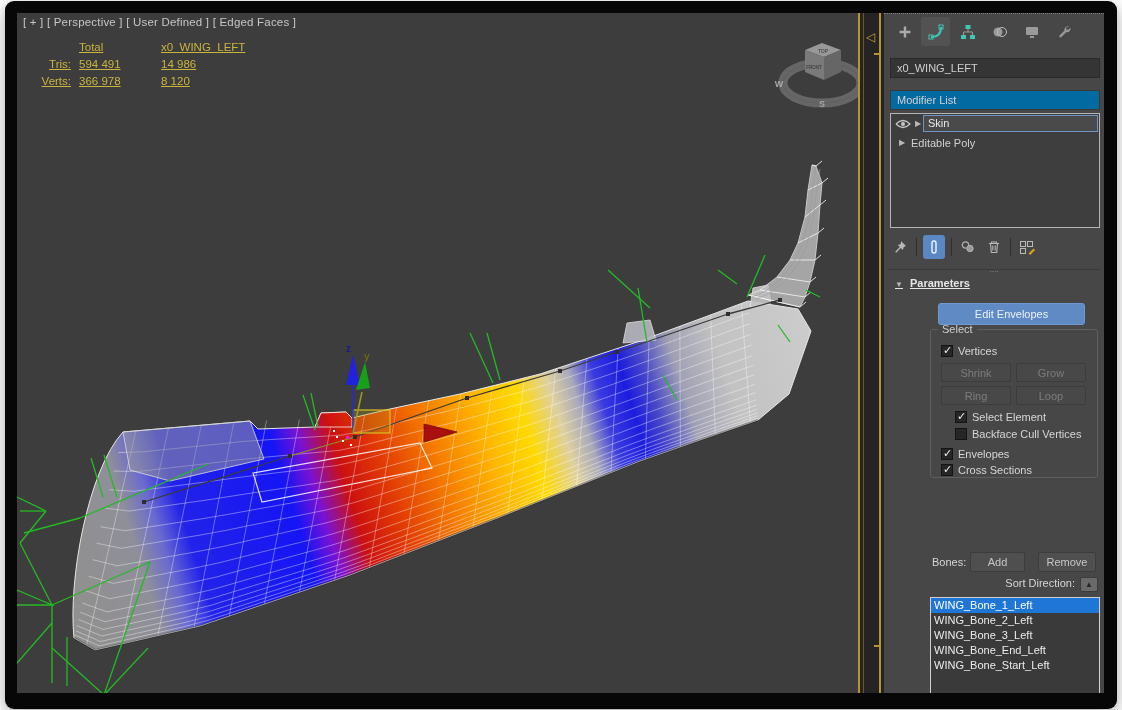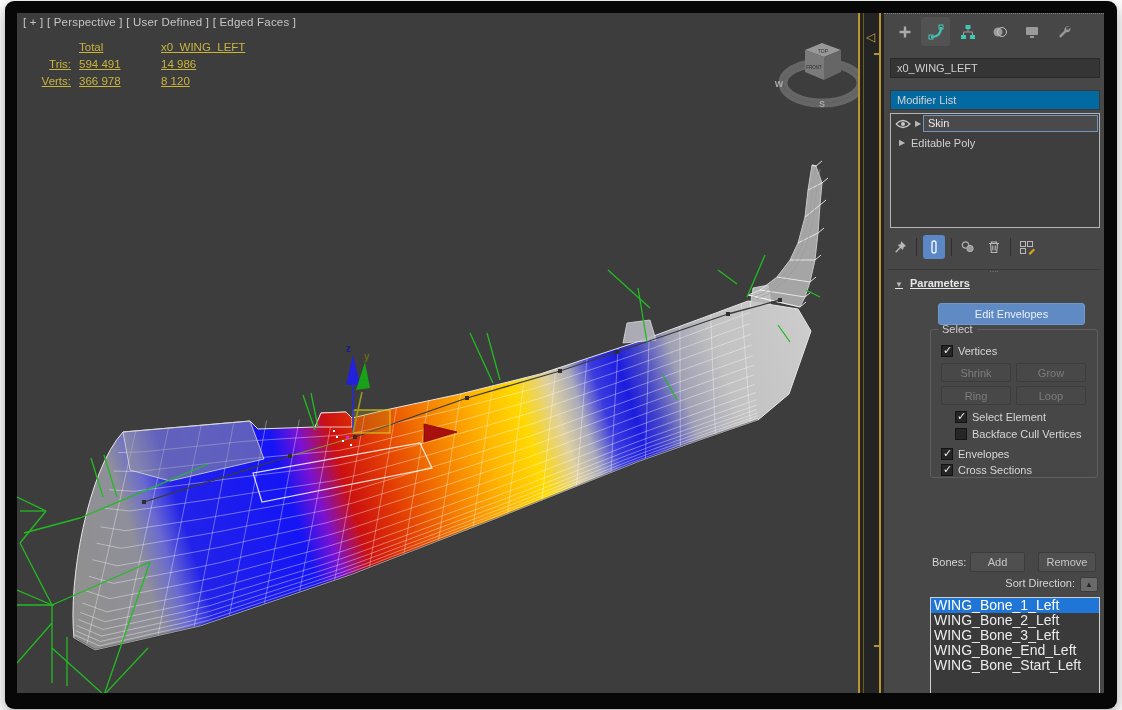--- a/index.html
+++ b/index.html
@@ -71,21 +71,21 @@
   .cb.checked::after{content:"\2713";position:absolute;left:1px;top:-2px;color:#f0f0f0;font-size:11px;}
   .cblbl{color:#d6d6d6;white-space:nowrap;}
   
   #bones-row{left:46px;top:538px;width:168px;height:20px;}
   #sort-row{left:46px;top:563px;width:168px;height:17px;text-align:right;color:#d6d6d6;}
   #sort-btn{display:inline-block;width:18px;height:15px;background:#6a6a6a;border:1px solid #3c3c3c;
     border-radius:2px;color:#262626;font-size:8px;line-height:14px;text-align:center;vertical-align:middle;margin-left:5px;}
   
   #bone-list{left:46px;top:583px;width:170px;height:97px;background:#3a3a3a;border:1px solid #d0d0d0;
     overflow:hidden;}
-  .bone-item{height:15px;line-height:15px;padding-left:3px;color:#ececec;font-size:14px;white-space:nowrap;}
+  .bone-item{height:15px;line-height:15px;padding-left:3px;color:#ececec;font-size:11px;white-space:nowrap;}
   .bone-item.selected{background:#1f76d6;color:#ffffff;}
 </style>
 </head>
 <body>
 
 <div id="frame">
 <div id="content">
 
   <div id="viewport">
     <svg id="vp-svg" width="841" height="680" viewBox="17 13 841 680" xmlns="http://www.w3.org/2000/svg">

